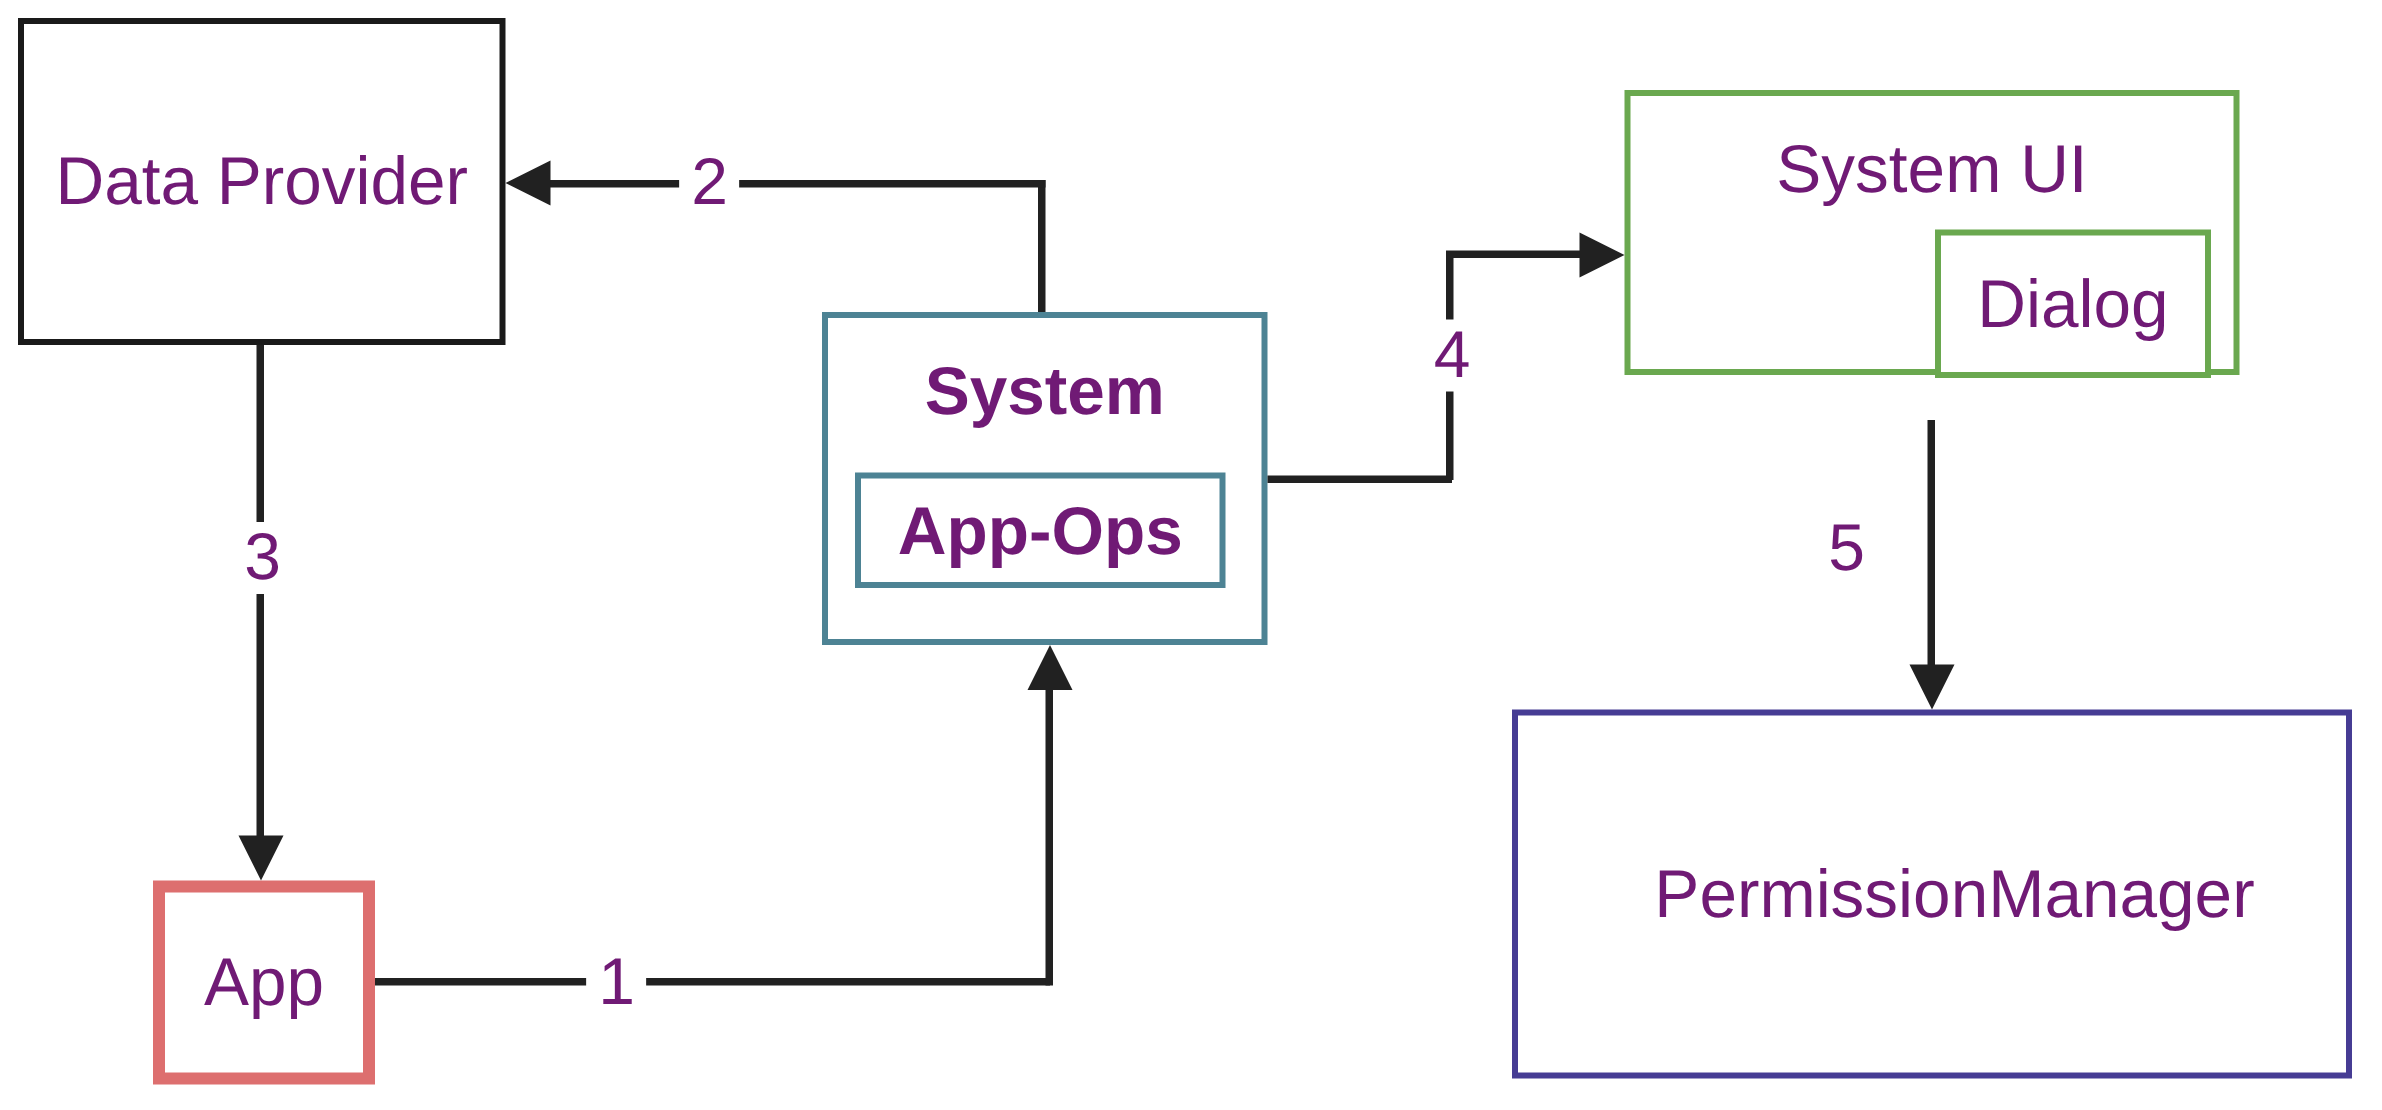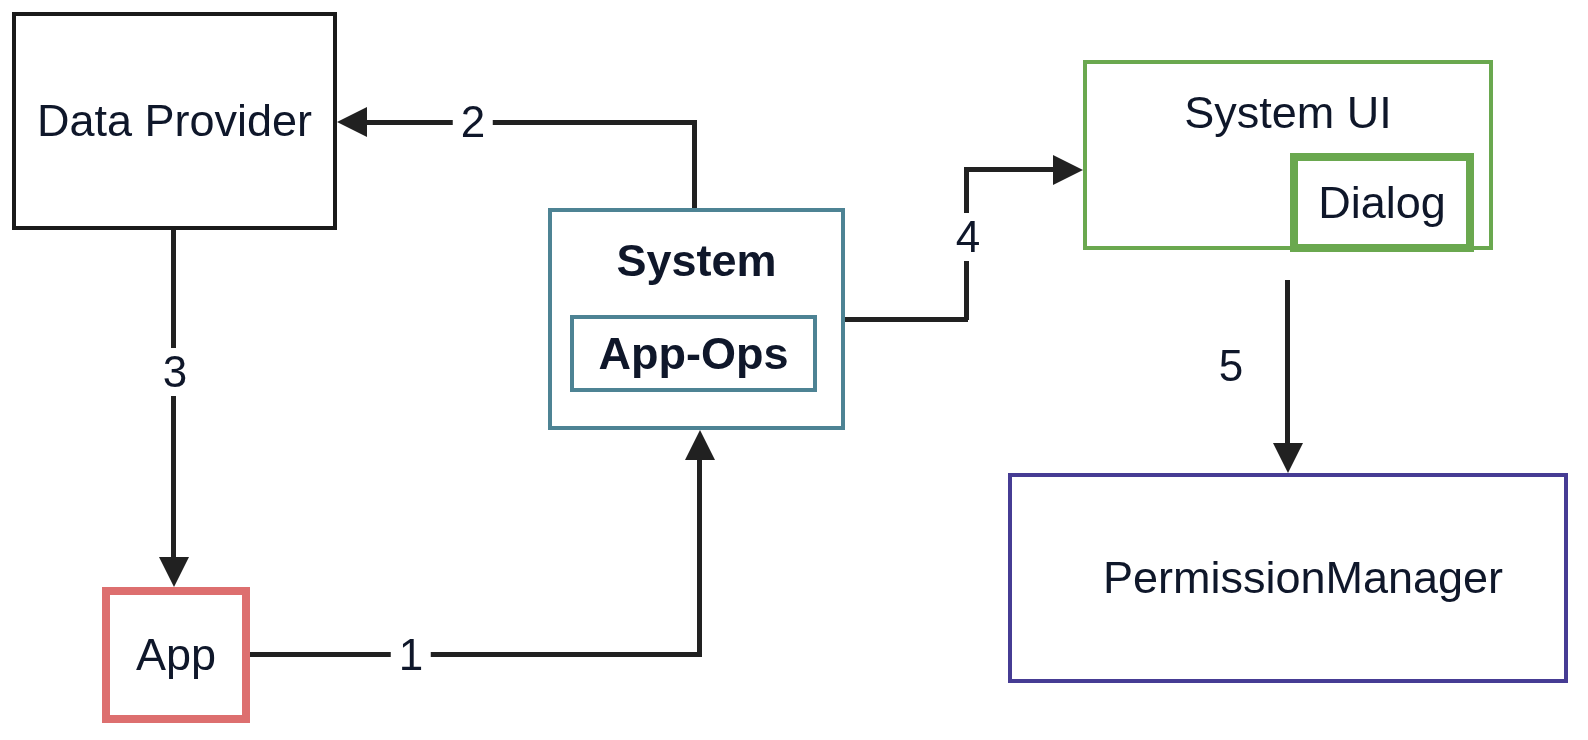--- a/index.html
+++ b/index.html
@@ -1,32 +1,32 @@
 <!DOCTYPE html>
 <html><head>
 <meta charset="utf-8">
 <style>
   html, body { margin:0; padding:0; background:#ffffff; }
   .canvas {
     position:relative; width:1588px; height:740px; background:#ffffff;
-    font-family:"Liberation Sans", sans-serif; color:#0f172a; overflow:hidden;
+    font-family:"Liberation Sans", sans-serif; color:#701a75; overflow:hidden;
   }
   .node { position:absolute; box-sizing:border-box; background:#ffffff; }
   .centered { display:flex; align-items:center; justify-content:center; }
   .label { font-size:45px; line-height:1.1; white-space:nowrap; }
   .toplabel { position:absolute; left:0; right:0; top:24px; text-align:center; }
 
   
   #data-provider      { left:12px;   top:12px;  width:325px; height:218px; border:4px solid #1a1a1a; }
   #system             { left:548px;  top:208px; width:297px; height:222px; border:4px solid #4d8394; }
   #app-ops            { left:18px;   top:103px; width:247px; height:77px;  border:4px solid #4d8394; }
   #system-ui          { left:1083px; top:60px;  width:410px; height:190px; border:4px solid #6aa84f; }
-  #dialog             { right:15px;  top:89px;  width:184px; height:99px;  border:8px solid #f9a8d4;text-align:right; }
+  #dialog             { right:15px;  top:89px;  width:184px; height:99px;  border:4px solid #f9a8d4;text-align:right; }
   #app                { left:102px;  top:587px; width:148px; height:136px; border:8px solid #7f1d1d; }
-  #permission-manager { left:1008px; top:473px; width:560px; height:210px; border:4px solid #463c94;padding-left:30px; }
+  #permission-manager { left:1008px; top:473px; width:560px; height:246px; border:4px solid #463c94;padding-left:30px; }
 
   
   .seg { position:absolute; background:#212121; }
   #s2h { left:360px;  top:120px; width:337px; height:5px; }
   #s2v { left:692px;  top:120px; width:5px;   height:88px; }
   #s3v { left:171px;  top:230px; width:5px;   height:332px; }
   #s1h { left:250px;  top:652px; width:450px; height:5px; }
   #s1v { left:697px;  top:458px; width:5px;   height:199px; }
   #s4h1{ left:845px;  top:317px; width:123px; height:5px; }
   #s4v { left:964px;  top:168px; width:5px;   height:152px; }

